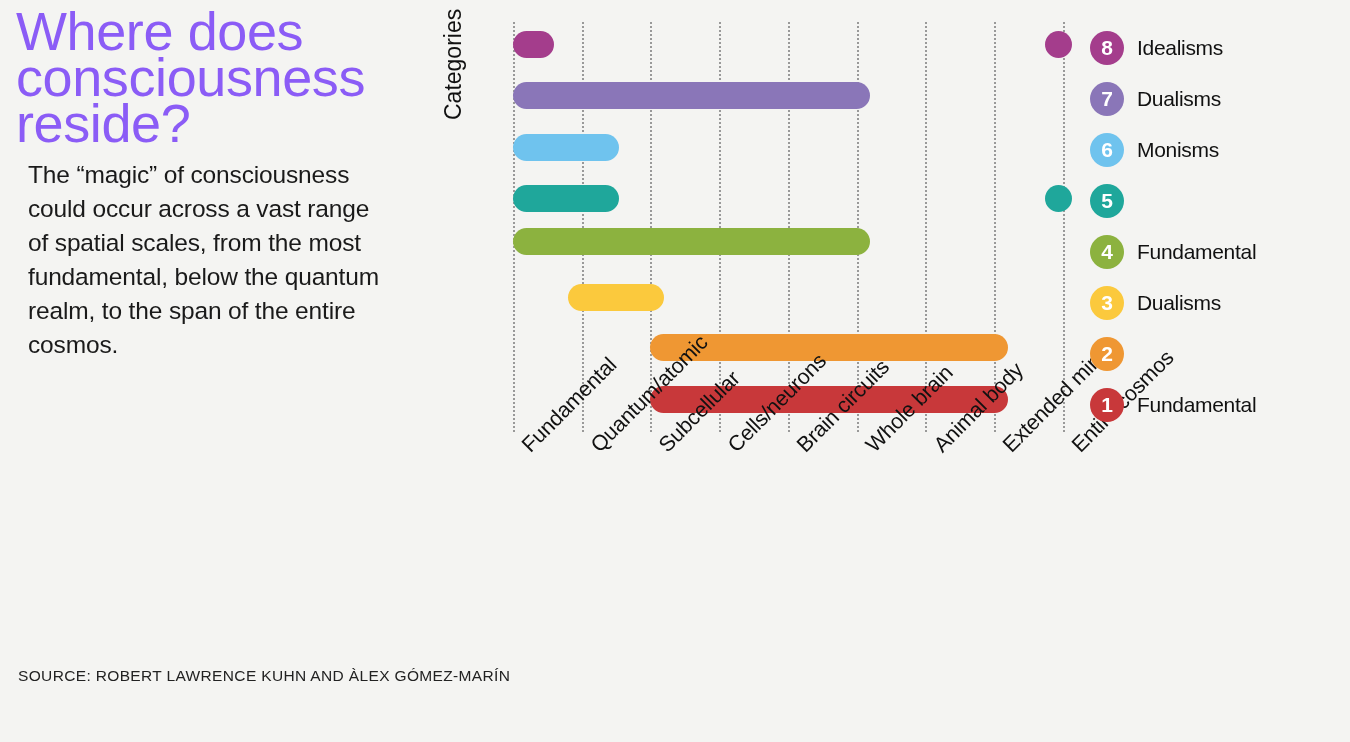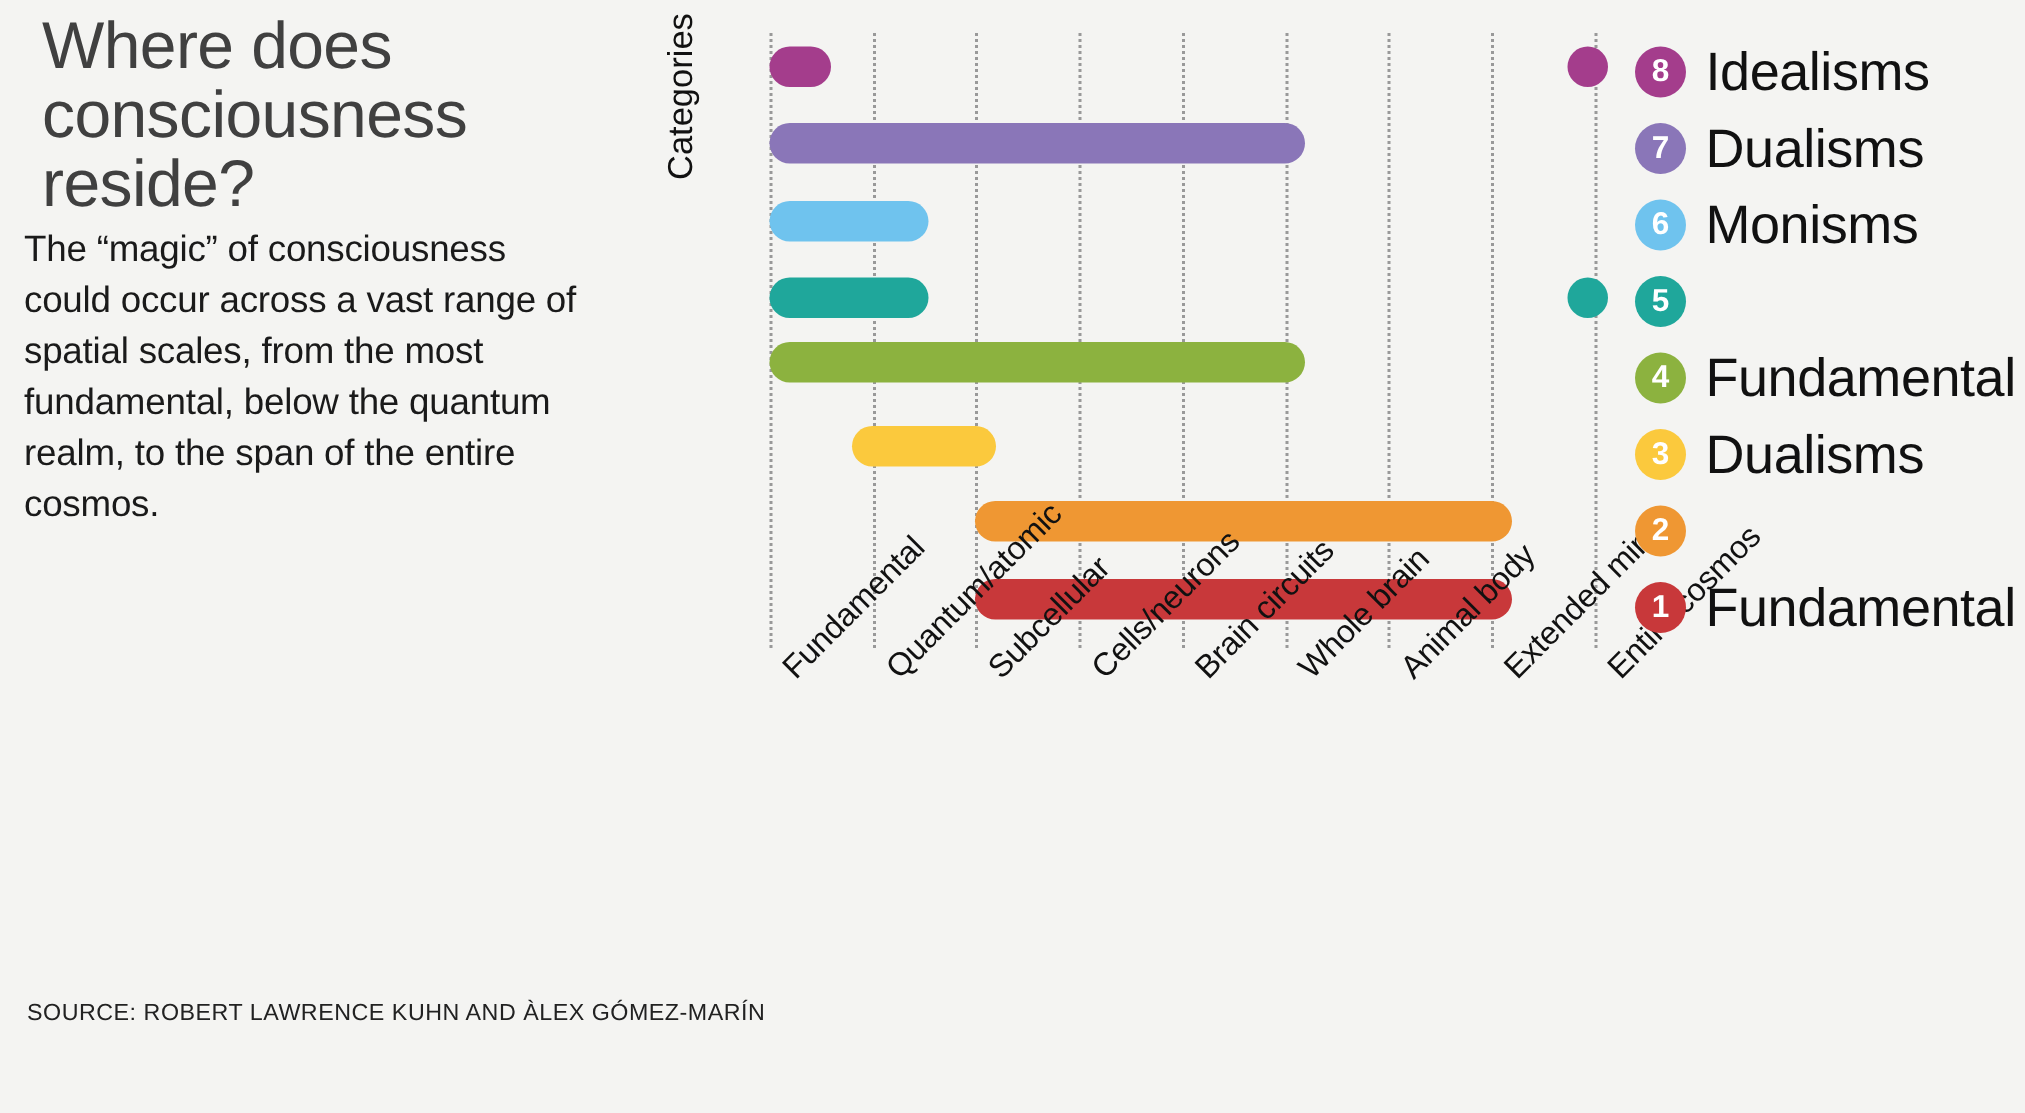--- a/index.html
+++ b/index.html
@@ -9,26 +9,26 @@
     font-family:"Liberation Sans", sans-serif;
     color:#1a1a1a;
     overflow:hidden;
     position:relative;
   }
   #root{position:absolute;inset:0;}
 
   
   .intro{position:absolute;left:16px;top:8px;width:380px;}
   .headline{
-    font-size:44px;line-height:46px;font-weight:400;
-    letter-spacing:-0.4px;color:#404040;margin:0 0 4px 12px;
+    font-size:54px;line-height:46px;font-weight:400;
+    letter-spacing:-0.4px;color:#8b5cf6;margin:0 0 4px 0;
   }
   .blurb{
     font-size:24.5px;line-height:34px;font-weight:400;
-    color:#1a1a1a;margin:0;letter-spacing:-0.15px;
+    color:#1a1a1a;margin:12px;letter-spacing:-0.15px;
   }
 
   
   .plot{position:absolute;left:0;top:0;width:1350px;height:742px;}
   .gridline{
     position:absolute;width:0;border-left:2px dotted #8a8a8a;
     top:22px;height:410px;opacity:.85;
   }
   .bar{
     position:absolute;height:27px;border-radius:14px;
@@ -54,21 +54,21 @@
   .legend-row{
     display:flex;align-items:center;height:51px;
   }
   .badge{
     width:34px;height:34px;border-radius:50%;
     color:#fff;font-size:21px;font-weight:700;
     display:flex;align-items:center;justify-content:center;
     flex:0 0 auto;
   }
   .legend-label{
-    margin-left:13px;font-size:36px;color:#111;
+    margin-left:13px;font-size:21px;color:#111;
     white-space:nowrap;letter-spacing:-0.3px;
   }
 
   
   .source{
     position:absolute;left:18px;top:667px;
     font-size:15.5px;letter-spacing:0.35px;color:#222;
   }
 </style>
 </head>

